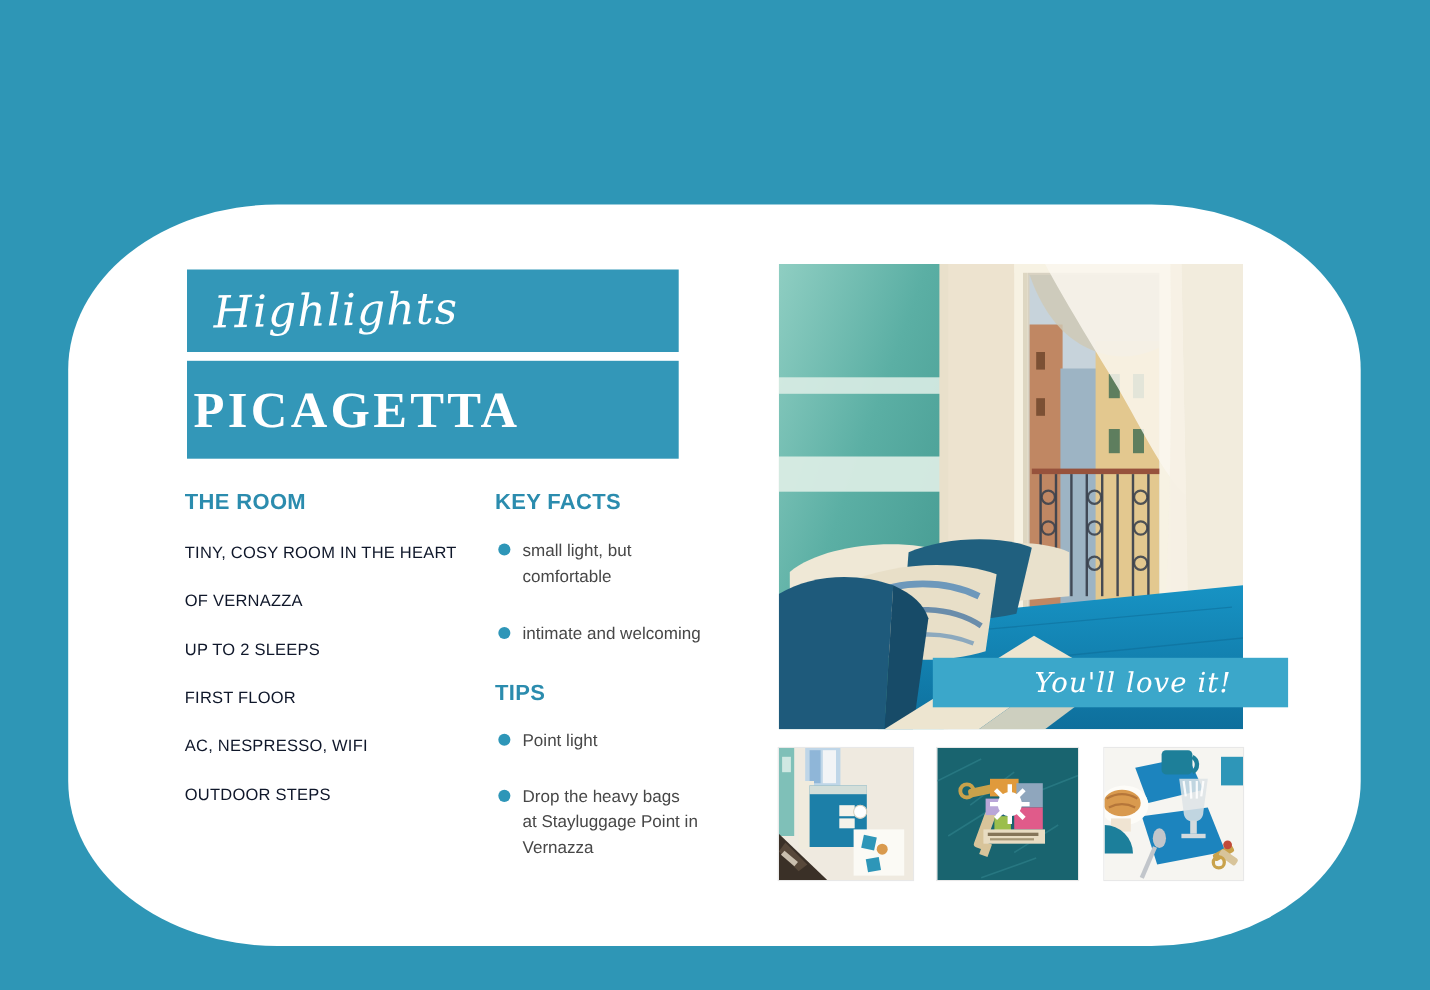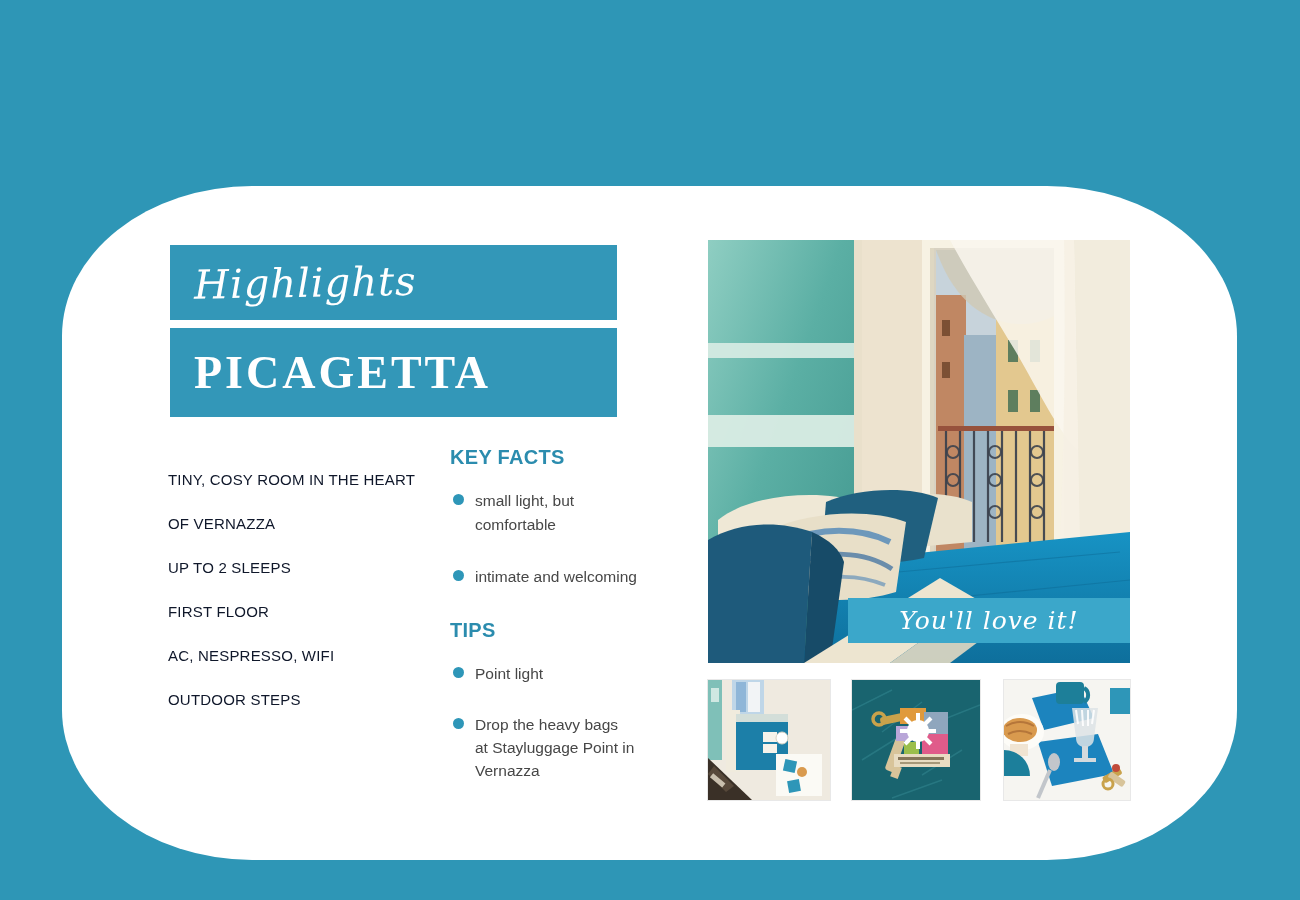--- a/index.html
+++ b/index.html
@@ -15,42 +15,42 @@
   
   .banner{position:absolute;left:108px;width:447px;background:#3397B8;color:#FFFFFF;display:flex;align-items:center;}
   .banner-eyebrow{top:59px;height:75px;}
   .banner-eyebrow span{
     font-family:"DejaVu Serif", serif;font-style:italic;font-size:40px;
     padding-left:24px;letter-spacing:1px;transform:rotate(-1deg);
   }
   .banner-title{top:142px;height:89px;}
   .banner-title span{
     font-family:"Liberation Serif", serif;font-weight:700;font-size:46px;
-    letter-spacing:3px;padding-left:24px;
+    letter-spacing:3px;padding-left:6px;
   }
   
   .sec-title{margin:0;font-size:20px;font-weight:700;color:#2B8CAE;letter-spacing:.3px;}
   .col-room{position:absolute;left:106px;top:260px;width:290px;}
   .room-item{font-size:15px;color:#0f172a;letter-spacing:.2px;white-space:nowrap;margin-top:27px;}
   .room-item:first-of-type{margin-top:25px;}
   .col-facts{position:absolute;left:388px;top:260px;width:200px;}
   ul.blist{list-style:none;margin:20px 0 0 0;padding:0;}
   ul.blist li{display:flex;align-items:flex-start;margin-top:28px;}
   ul.blist li:first-child{margin-top:0;}
   .dot{flex:0 0 11px;width:11px;height:11px;border-radius:50%;background:#2E96B8;margin:5px 11px 0 3px;}
   .btext{font-size:15.5px;line-height:24px;color:#474747;width:172px;}
   .tips-title{margin-top:30px;}
   .tips .btext{width:160px;line-height:23px;}
   
   .photo-wrap{position:absolute;left:646px;top:54px;width:422px;height:423px;}
   .photo-svg{position:absolute;left:0;top:0;width:100%;height:100%;display:block;}
   .photo-caption{
     position:absolute;left:140px;top:358px;width:282px;height:45px;
     background:#3BA7CA;color:#FFFFFF;display:flex;align-items:center;justify-content:center;
-    font-family:"DejaVu Serif", serif;font-style:italic;font-size:25px;letter-spacing:1px;
+    font-family:"DejaVu Serif", serif;font-style:italic;font-size:25px;letter-spacing:1px;padding-left:41px;
   }
   
   .thumb{position:absolute;top:494px;height:120px;outline:1px solid #E8E8E8;}
   .thumb svg{display:block;width:100%;height:100%;}
   .thumb-1{left:646px;width:122px;}
   .thumb-2{left:790px;width:128px;}
   .thumb-3{left:942px;width:126px;}
 </style>
 </head>
 <body>
@@ -58,20 +58,21 @@
 <div class="card">
 
   <div class="banner banner-eyebrow">
     <span>Highlights</span>
   </div>
   <div class="banner banner-title">
     <span>PICAGETTA</span>
   </div>
 
   <div class="col-room">
+    <h3 class="sec-title">THE ROOM</h3>
     <div class="room-item">TINY, COSY ROOM IN THE HEART</div>
     <div class="room-item">OF VERNAZZA</div>
     <div class="room-item">UP TO 2 SLEEPS</div>
     <div class="room-item">FIRST FLOOR</div>
     <div class="room-item">AC, NESPRESSO, WIFI</div>
     <div class="room-item">OUTDOOR STEPS</div>
   </div>
 
   <div class="col-facts">
     <h3 class="sec-title">KEY FACTS</h3>

